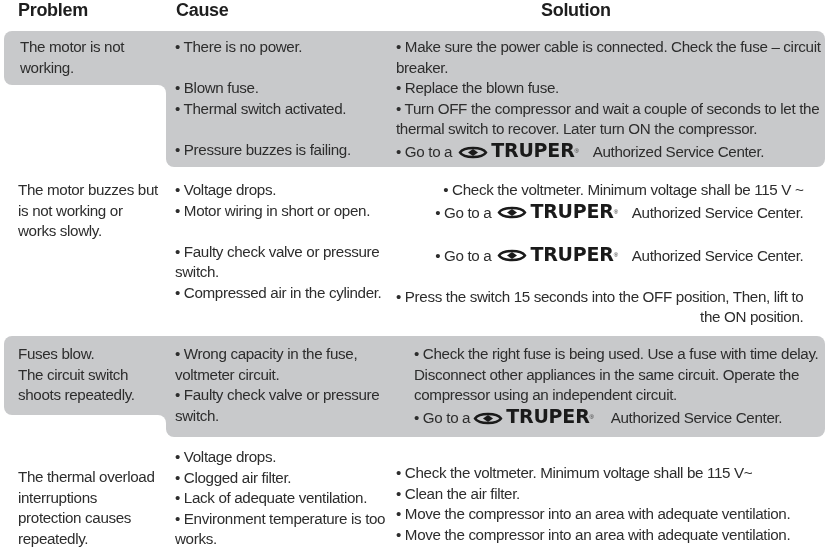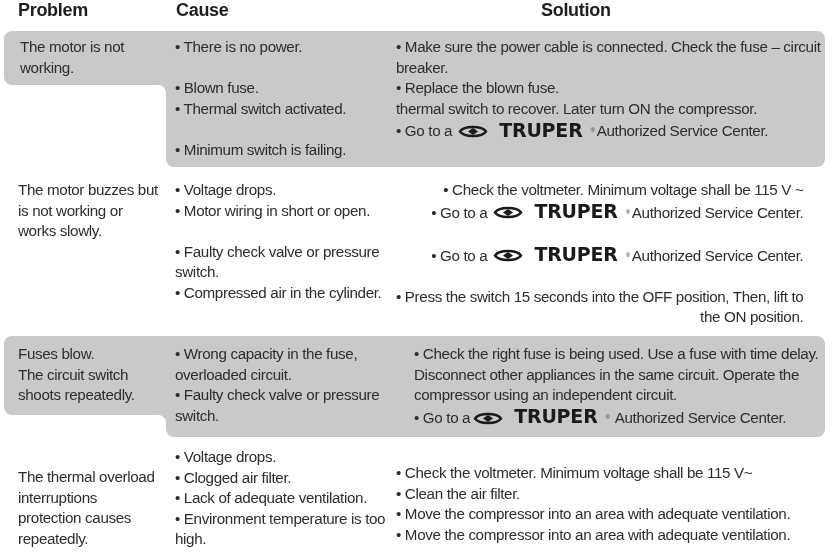--- a/index.html
+++ b/index.html
@@ -1,21 +1,21 @@
 <!DOCTYPE html>
 <html><head>
 <meta charset="utf-8">
 <style>
   * { box-sizing: border-box; margin: 0; padding: 0; }
   html, body { width: 833px; height: 559px; background: #ffffff; overflow: hidden; }
   body { position: relative; font-family: "Liberation Sans", sans-serif; color: #2b2b2b; }
   .hdr { position: absolute; top: 0; font-size: 18px; font-weight: bold; color: #1e1e1e; letter-spacing: -0.3px; }
   .shade { position: absolute; background: #c8c9cb; }
   .txt { position: absolute; font-size: 15.2px; line-height: 20.6px; letter-spacing: -0.35px; white-space: nowrap; color: #2d2d2d; }
-  .logo { display: inline-flex; align-items: center; vertical-align: -2px; margin: 0 2px 0 6px; gap: 8px; }
+  .logo { display: inline-flex; align-items: center; vertical-align: -2px; margin: 0 14px 0 6px; }
   .logo .sym { display: inline-block; width: 30px; height: 13px; position: relative; margin-right: 3px; }
   .logo .word { font-weight: bold; font-size: 19px; letter-spacing: -0.2px; color: #1a1a1a; font-family: "DejaVu Sans", sans-serif; line-height: 18px; }
   .logo sup { font-size: 6px; vertical-align: top; position: relative; top: 1px; }
 </style>
 </head>
 <body>
 
 <div class="hdr" style="left:18px;">Problem</div>
 <div class="hdr" style="left:176px;">Cause</div>
 <div class="hdr" style="left:500px;margin-left:41px;">Solution</div>
@@ -33,26 +33,27 @@
 <div class="txt" style="left:20px; top:37px;">
   <div>The motor is not</div>
   <div>working.</div>
 </div>
 <div class="txt" style="left:175px; top:37px;">
   <div>• There is no power.</div>
   <div style="height:20.6px"></div>
   <div>• Blown fuse.</div>
   <div>• Thermal switch activated.</div>
   <div style="height:20.6px"></div>
-  <div>• Minimum switch is failing.</div>
+  <div>• Pressure buzzes is failing.</div>
 </div>
 <div class="txt" style="left:396px; top:37px;">
   <div>• Make sure the power cable is connected. Check the fuse – circuit</div>
   <div>breaker.</div>
   <div>• Replace the blown fuse.</div>
+  <div>• Turn OFF the compressor and wait a couple of seconds to let the</div>
   <div>thermal switch to recover. Later turn ON the compressor.</div>
   <div>
     <span>• Go to a</span><span class="logo">
         <span class="sym"><svg width="30" height="13" viewBox="0 0 30 13">
             <path d="M2 6.5 C6 0.5 24 0.5 28 6.5 C24 12.5 6 12.5 2 6.5 Z" fill="none" stroke="#1a1a1a" stroke-width="2.4"></path>
             <path d="M10 6.5 L15 3 L20 6.5 L15 10 Z" fill="#1a1a1a"></path>
           </svg></span>
         <span class="word">TRUPER</span>
         <sup>®</sup>
       </span><span>Authorized Service Center.</span>
@@ -100,21 +101,21 @@
   <div>the ON position.</div>
 </div>
 
 <div class="txt" style="left:18px; top:344px;">
   <div>Fuses blow.</div>
   <div>The circuit switch</div>
   <div>shoots repeatedly.</div>
 </div>
 <div class="txt" style="left:175px; top:344px;">
   <div>• Wrong capacity in the fuse,</div>
-  <div>overloaded circuit.</div>
+  <div>voltmeter circuit.</div>
   <div>• Faulty check valve or pressure</div>
   <div>switch.</div>
 </div>
 <div class="txt" style="left:414px; top:344px;">
   <div>• Check the right fuse is being used. Use a fuse with time delay.</div>
   <div>Disconnect other appliances in the same circuit. Operate the</div>
   <div>compressor using an independent circuit.</div>
   <div>
     <span>• Go to a</span><span class="logo" style="margin-left:3px;">
         <span class="sym"><svg width="30" height="13" viewBox="0 0 30 13">
@@ -131,20 +132,20 @@
   <div>The thermal overload</div>
   <div>interruptions</div>
   <div>protection causes</div>
   <div>repeatedly.</div>
 </div>
 <div class="txt" style="left:175px; top:447px;">
   <div>• Voltage drops.</div>
   <div>• Clogged air filter.</div>
   <div>• Lack of adequate ventilation.</div>
   <div>• Environment temperature is too</div>
-  <div>high.</div>
+  <div>works.</div>
 </div>
 <div class="txt" style="left:396px; top:447px;margin-top:16px;">
   <div>• Check the voltmeter. Minimum voltage shall be 115 V~</div>
   <div>• Clean the air filter.</div>
   <div>• Move the compressor into an area with adequate ventilation.</div>
   <div>• Move the compressor into an area with adequate ventilation.</div>
 </div>
 
 </body></html>

